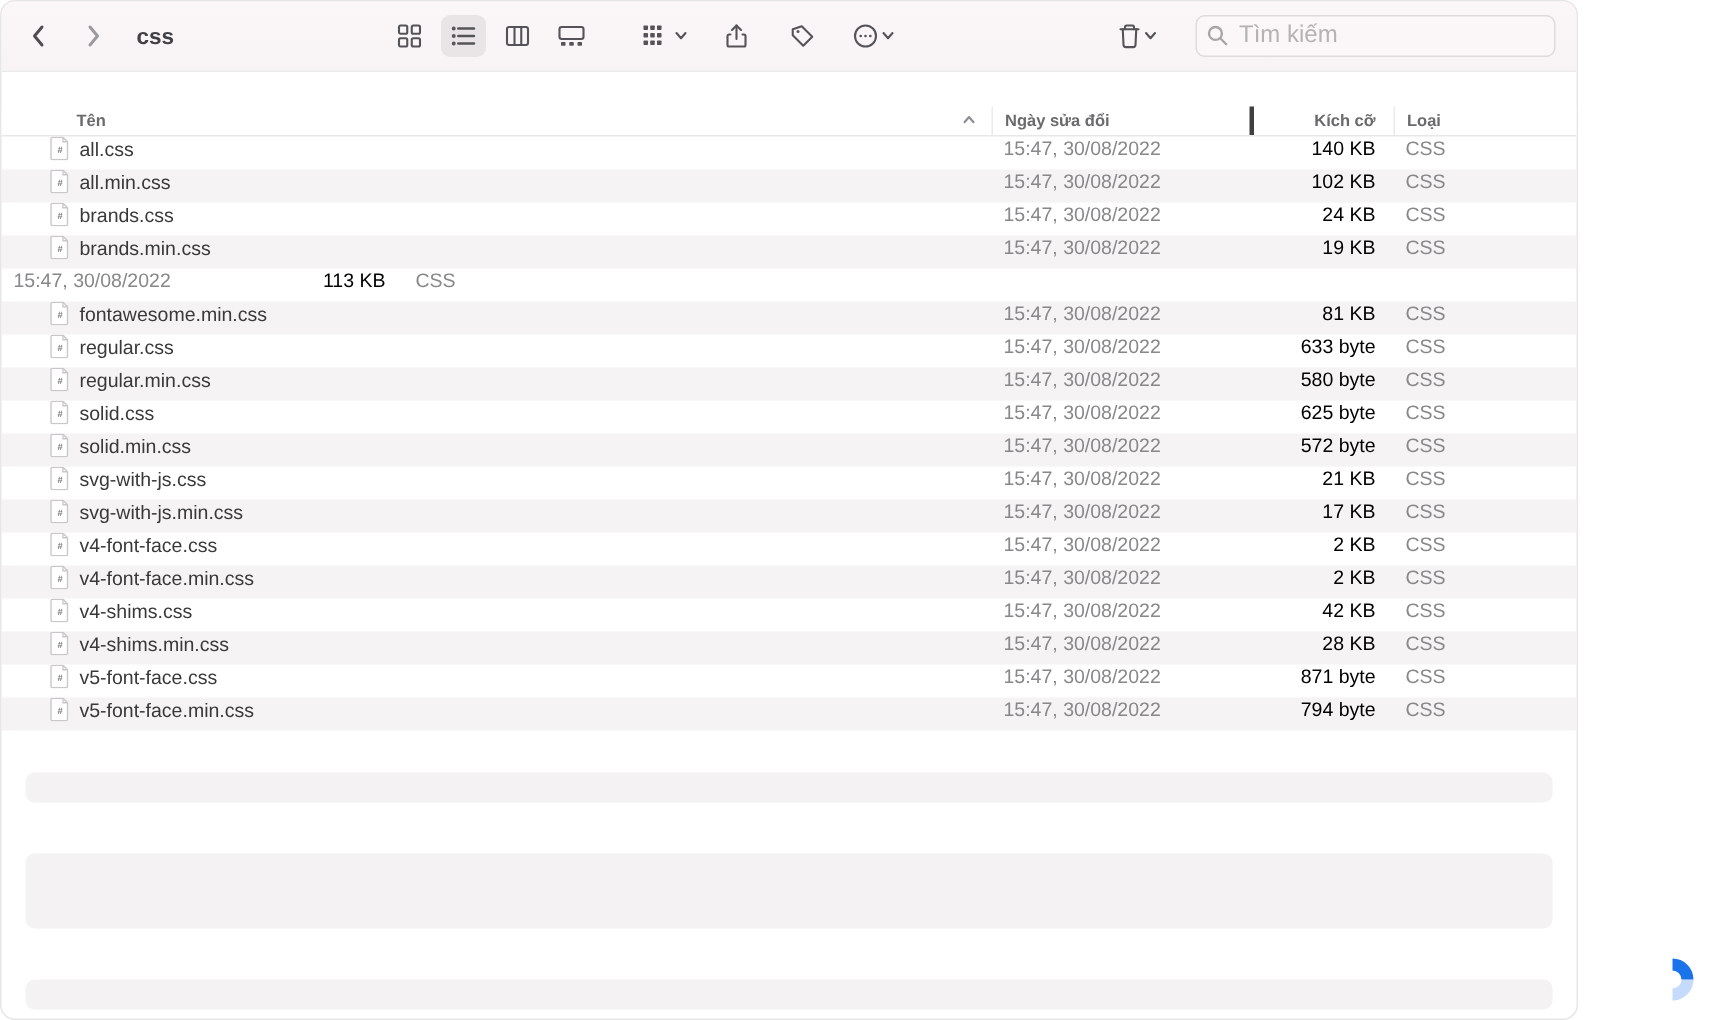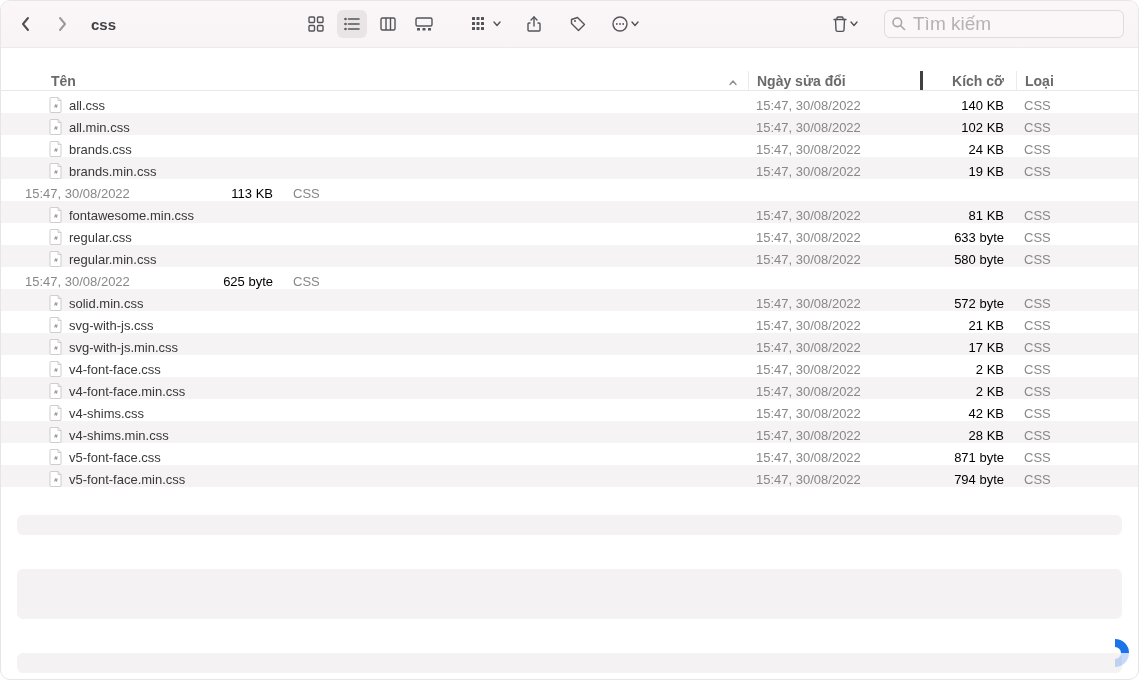--- a/index.html
+++ b/index.html
@@ -1,53 +1,53 @@
 <!DOCTYPE html>
 <html><head>
 <meta charset="utf-8">
 <style>
   * { box-sizing: border-box; margin: 0; padding: 0; }
   html, body { width: 1139px; height: 680px; font-family: -apple-system, "Helvetica Neue", Arial, sans-serif; font-size: 13px; color: #3f3f3f; background: #ffffff; }
-  .window { width: 1139px; height: 680px; display: flex; flex-direction: column; border: 1px solid #e6e6e6; border-radius: 10px; overflow: hidden; background: #fff; }
+  .window { width: 1052px; height: 680px; display: flex; flex-direction: column; border: 1px solid #e6e6e6; border-radius: 10px; overflow: hidden; background: #fff; }
 
   
   .toolbar { height: 52px; display: flex; align-items: center; padding: 0 14px 0 14px; gap: 8px; border-bottom: 1px solid #eceaea; background: linear-gradient(#fbf6f8,#f8f3f5); }
   .nav-group { display: flex; align-items: center; gap: 14px; }
   .nav-btn { width: 22px; height: 22px; display: flex; align-items: center; justify-content: center; color: #9a999d; cursor: default; }
   .nav-btn.enabled { color: #4e4e52; cursor: pointer; }
   .folder-title { font-weight: 600; font-size: 15px; color: #414145; margin-left: 10px; }
 
   .spacer-flex { flex: 1; }
 
   .view-group, .mid-group, .right-group { display: flex; align-items: center; gap: 6px; }
   .mid-group { gap: 14px; margin-left: 20px; }
   .right-group { gap: 14px; }
 
   .tb-btn { height: 28px; min-width: 30px; padding: 0 4px; display: flex; align-items: center; justify-content: center; border-radius: 6px; color: #545458; cursor: pointer; }
   .tb-btn.active { background: #e9e4e6; }
   .tb-btn svg { display: block; }
   .chev-small { margin-left: 2px; }
 
   .search-box { position: relative; margin-left: 8px; }
-  .search-box input { width: 240px; height: 28px; border: 1px solid #dedbdd; border-radius: 6px; padding: 0 8px 0 28px; font-size: 19px; background: #fbf7f9; color: #333; outline: none; }
+  .search-box input { width: 240px; height: 28px; border: 1px solid #dedbdd; border-radius: 6px; padding: 0 8px 0 28px; font-size: 16px; background: #fbf7f9; color: #333; outline: none; }
   .search-box input::placeholder { color: #b5b2b4; }
   .search-box .search-icon { position: absolute; left: 7px; top: 6px; color: #a8a5a7; }
 
   
-  .col-header { height: 22px; display: flex; align-items: center; border-bottom: 1px solid #e9e7e8; font-size: 14px; color: #6a6a6c; font-weight: 600; background: #fff; user-select: none; margin-top: 23px; }
+  .col-header { height: 22px; display: flex; align-items: center; border-bottom: 1px solid #e9e7e8; font-size: 11px; color: #6a6a6c; font-weight: 600; background: #fff; user-select: none; margin-top: 23px; }
   .col { padding: 0 8px; display: flex; align-items: center; height: 100%; }
   .col-name { flex: 1; padding-left: 50px; position: relative; }
   .col-name .sort-chevron { position: absolute; right: 10px; top: 4px; color: #8e8e92; }
   .col-date { width: 172px; border-left: 1px solid #eceaea; }
   .col-size { width: 96px; border-left: 3px solid #404040; text-align: right; justify-content: flex-end; padding-right: 12px; }
   .col-kind { width: 122px; border-left: 1px solid #eceaea; }
 
   
   .file-list { flex-shrink: 0; }
-  .row { height: 22px; display: flex; align-items: flex-end; font-size: 13px; padding-left: 16px; }
+  .row { height: 22px; display: flex; align-items: flex-start; font-size: 13px; }
   .row.alt { background: #f5f3f4; }
   .cell { padding: 0 8px; overflow: hidden; white-space: nowrap; text-overflow: ellipsis; }
   .cell-name { flex: 1; padding-left: 32px; display: flex; align-items: center; gap: 6px; color: #393939; }
   .cell-date { width: 172px; color: #888789; }
   .cell-size { width: 96px; text-align: right; padding-right: 12px; color: #000000; }
   .cell-kind { width: 122px; color: #888789; }
 
   .file-icon { width: 14px; height: 16px; display: inline-flex; align-items: center; justify-content: center; flex-shrink: 0; }
   .file-icon svg { display:block; }
 
@@ -311,20 +311,30 @@
   <text x="7" y="11" text-anchor="middle" font-size="6.2" font-family="Arial" fill="#7d7b7e" font-weight="600">#</text>
 </svg>
             </span>
             <span>regular.min.css</span>
           </div>
           <div class="cell cell-date">15:47, 30/08/2022</div>
           <div class="cell cell-size">580 byte</div>
           <div class="cell cell-kind">CSS</div>
         </div>
         <div class="row">
+          <div class="cell cell-name">
+            <span class="file-icon">
+<svg width="14" height="16" viewBox="0 0 14 16">
+  <path d="M2 0.5 h7 l3 3 v11 a1 1 0 0 1 -1 1 H2 a1 1 0 0 1 -1 -1 V1.5 a1 1 0 0 1 1 -1 Z" fill="#ffffff" stroke="#c9c7c9" stroke-width="0.9"></path>
+  <path d="M9 0.5 v3 h3" fill="none" stroke="#c9c7c9" stroke-width="0.9"></path>
+  <text x="7" y="11" text-anchor="middle" font-size="6.2" font-family="Arial" fill="#7d7b7e" font-weight="600">#</text>
+</svg>
+            </span>
+            <span>solid.css</span>
+          </div>
           <div class="cell cell-date">15:47, 30/08/2022</div>
           <div class="cell cell-size">625 byte</div>
           <div class="cell cell-kind">CSS</div>
         </div>
         <div class="row alt">
           <div class="cell cell-name">
             <span class="file-icon">
 <svg width="14" height="16" viewBox="0 0 14 16">
   <path d="M2 0.5 h7 l3 3 v11 a1 1 0 0 1 -1 1 H2 a1 1 0 0 1 -1 -1 V1.5 a1 1 0 0 1 1 -1 Z" fill="#ffffff" stroke="#c9c7c9" stroke-width="0.9"></path>
   <path d="M9 0.5 v3 h3" fill="none" stroke="#c9c7c9" stroke-width="0.9"></path>

